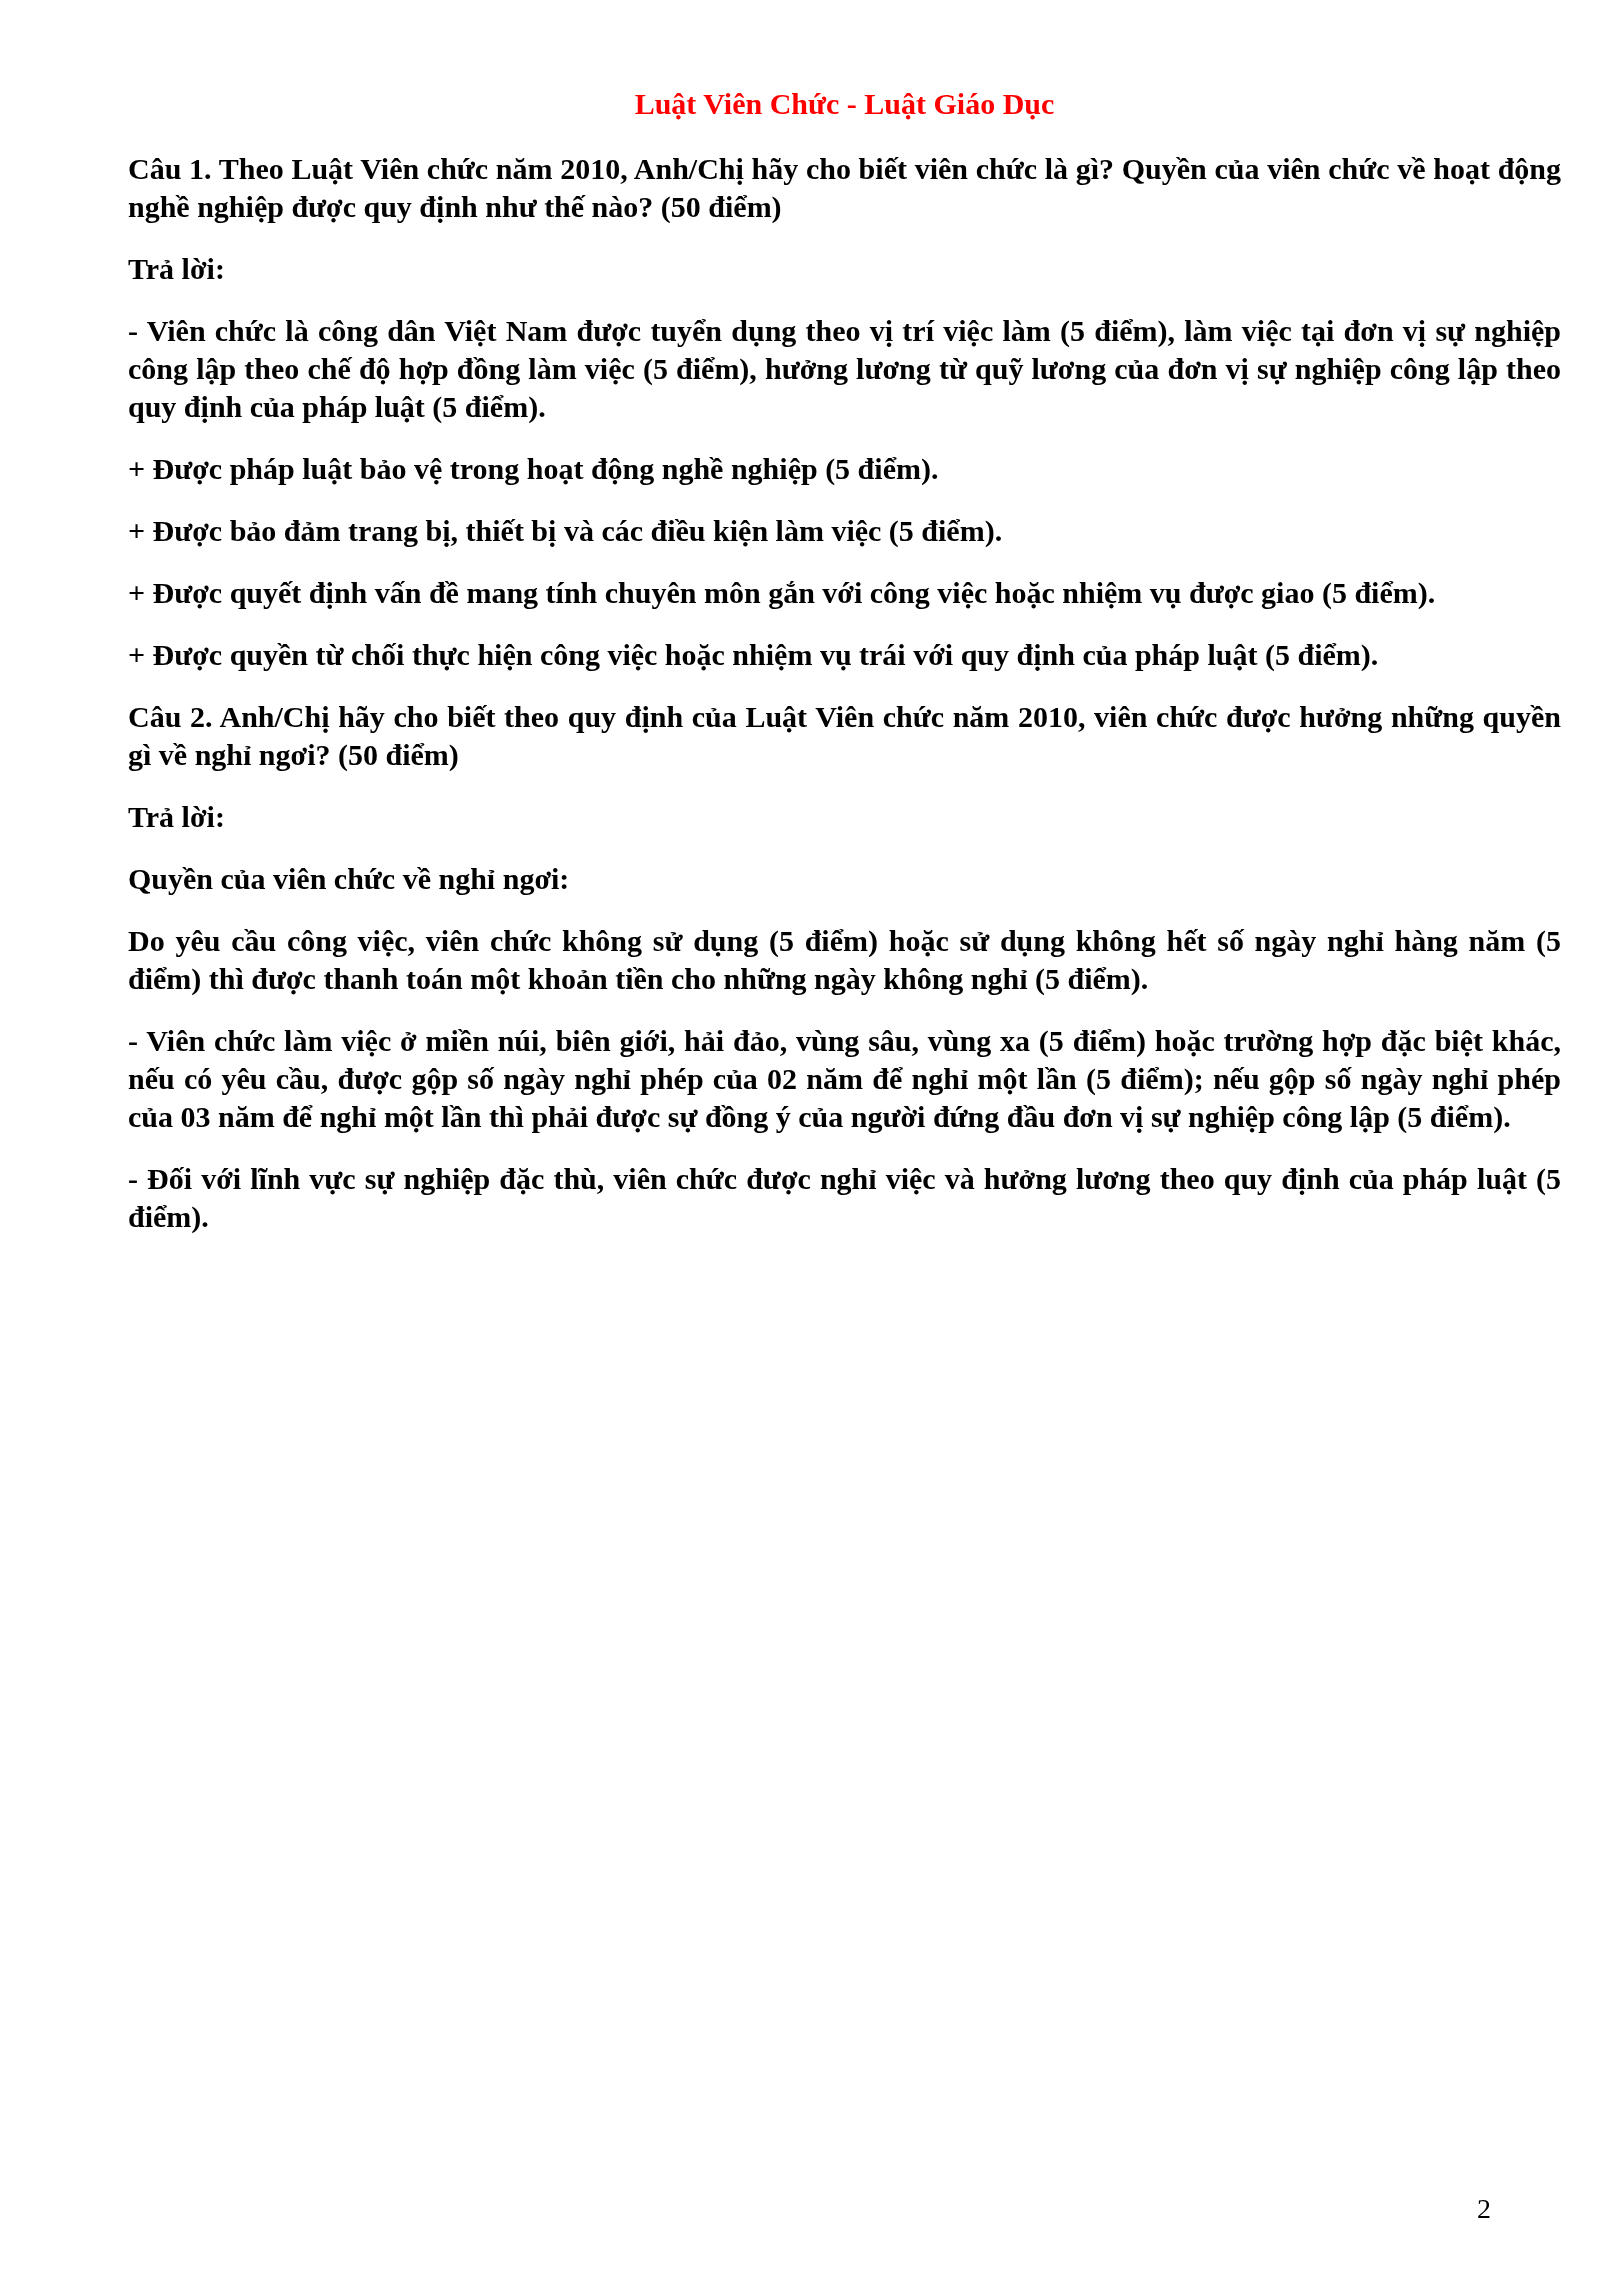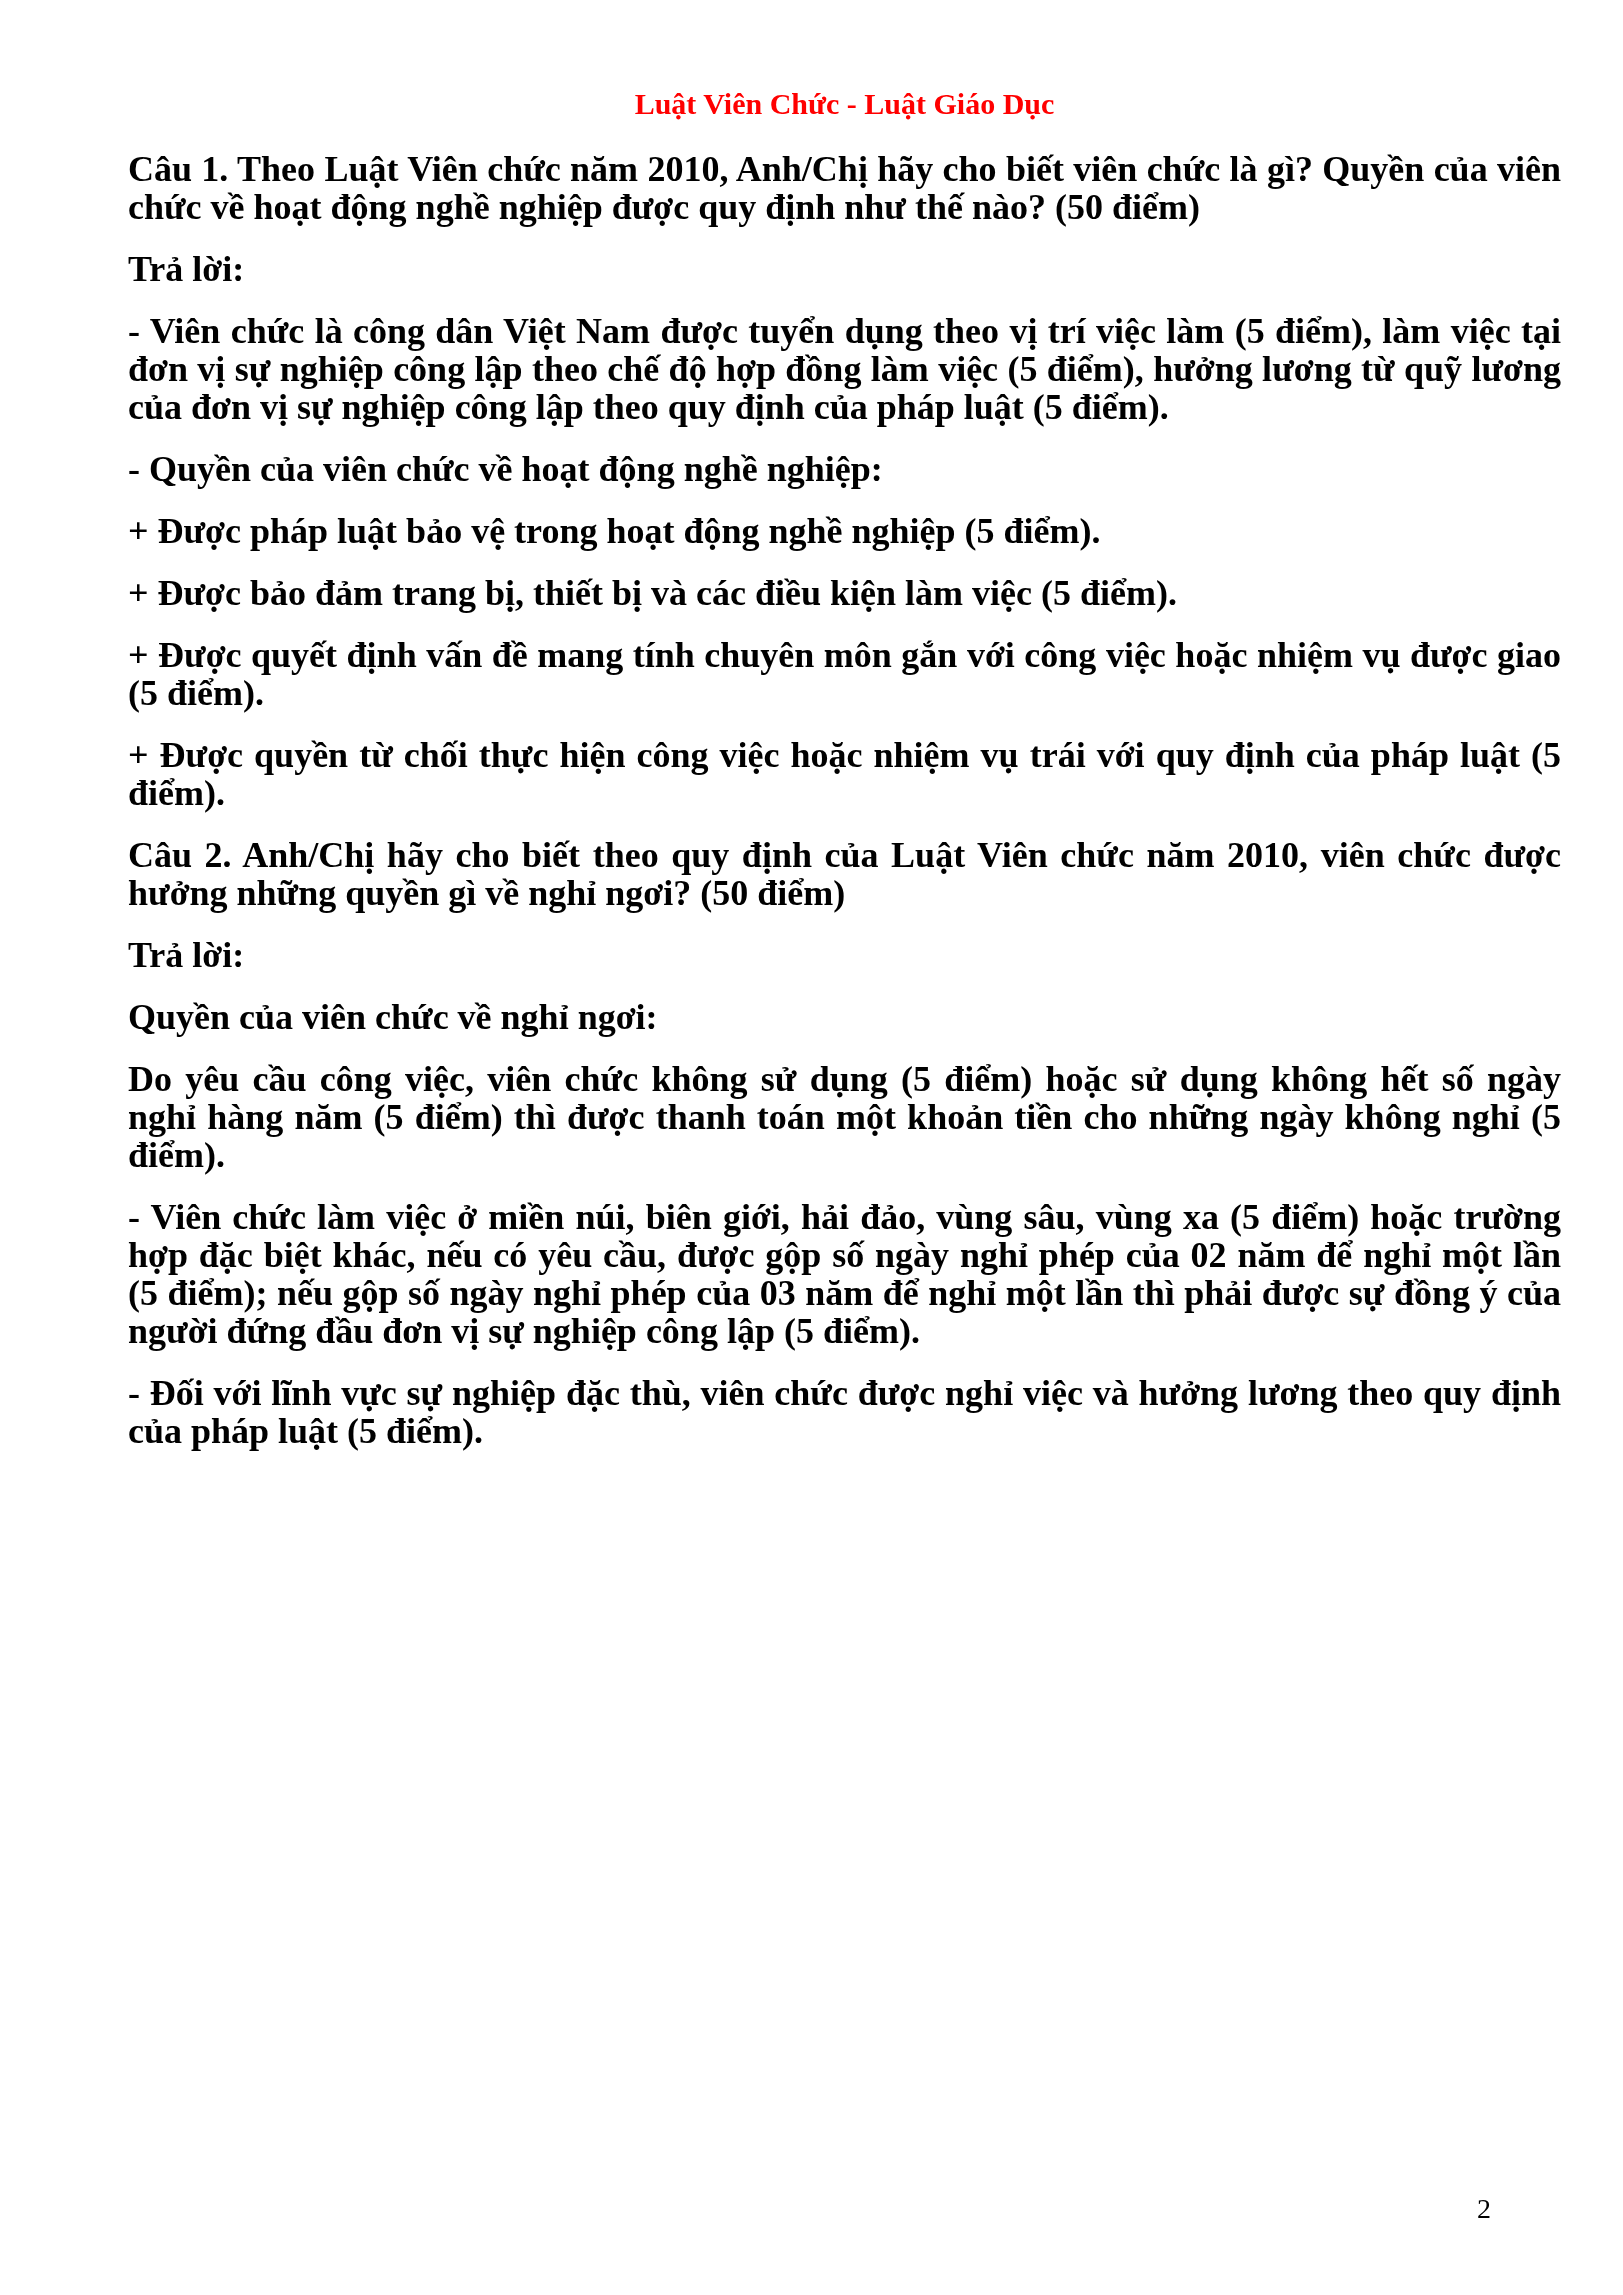--- a/index.html
+++ b/index.html
@@ -20,21 +20,21 @@
   }
   .doc-title {
     text-align: center;
     color: #ff0000;
     font-size: 30px;
     font-weight: bold;
     line-height: 38px;
     margin-bottom: 27px;
   }
   .para {
-    font-size: 36px;
+    font-size: 30px;
     line-height: 38px;
     text-align: justify;
     margin-bottom: 24px;
   }
   .para.bold {
     font-weight: bold;
   }
   .para.normal {
     font-weight: bold;
   }
@@ -49,21 +49,20 @@
 </head>
 <body>
 
 <div class="page">
   <h1 class="doc-title">Luật Viên Chức - Luật Giáo Dục</h1>
 
   <div class="doc-body">
       <p class="para bold">Câu 1. Theo Luật Viên chức năm 2010, Anh/Chị hãy cho biết viên chức là gì? Quyền của viên chức về hoạt động nghề nghiệp được quy định như thế nào? (50 điểm)</p>
       <p class="para bold">Trả lời:</p>
       <p class="para normal">- Viên chức là công dân Việt Nam được tuyển dụng theo vị trí việc làm (5 điểm), làm việc tại đơn vị sự nghiệp công lập theo chế độ hợp đồng làm việc (5 điểm), hưởng lương từ quỹ lương của đơn vị sự nghiệp công lập theo quy định của pháp luật (5 điểm).</p>
-      <p class="para normal">- Quyền của viên chức về hoạt động nghề nghiệp:</p>
       <p class="para normal">+ Được pháp luật bảo vệ trong hoạt động nghề nghiệp (5 điểm).</p>
       <p class="para normal">+ Được bảo đảm trang bị, thiết bị và các điều kiện làm việc (5 điểm).</p>
       <p class="para normal">+ Được quyết định vấn đề mang tính chuyên môn gắn với công việc hoặc nhiệm vụ được giao (5 điểm).</p>
       <p class="para normal">+ Được quyền từ chối thực hiện công việc hoặc nhiệm vụ trái với quy định của pháp luật (5 điểm).</p>
       <p class="para bold">Câu 2. Anh/Chị hãy cho biết theo quy định của Luật Viên chức năm 2010, viên chức được hưởng những quyền gì về nghỉ ngơi? (50 điểm)</p>
       <p class="para bold">Trả lời:</p>
       <p class="para normal">Quyền của viên chức về nghỉ ngơi:</p>
       <p class="para normal">Do yêu cầu công việc, viên chức không sử dụng (5 điểm) hoặc sử dụng không hết số ngày nghỉ hàng năm (5 điểm) thì được thanh toán một khoản tiền cho những ngày không nghỉ (5 điểm).</p>
       <p class="para normal">- Viên chức làm việc ở miền núi, biên giới, hải đảo, vùng sâu, vùng xa (5 điểm) hoặc trường hợp đặc biệt khác, nếu có yêu cầu, được gộp số ngày nghỉ phép của 02 năm để nghỉ một lần (5 điểm); nếu gộp số ngày nghỉ phép của 03 năm để nghỉ một lần thì phải được sự đồng ý của người đứng đầu đơn vị sự nghiệp công lập (5 điểm).</p>
       <p class="para normal">- Đối với lĩnh vực sự nghiệp đặc thù, viên chức được nghỉ việc và hưởng lương theo quy định của pháp luật (5 điểm).</p>

